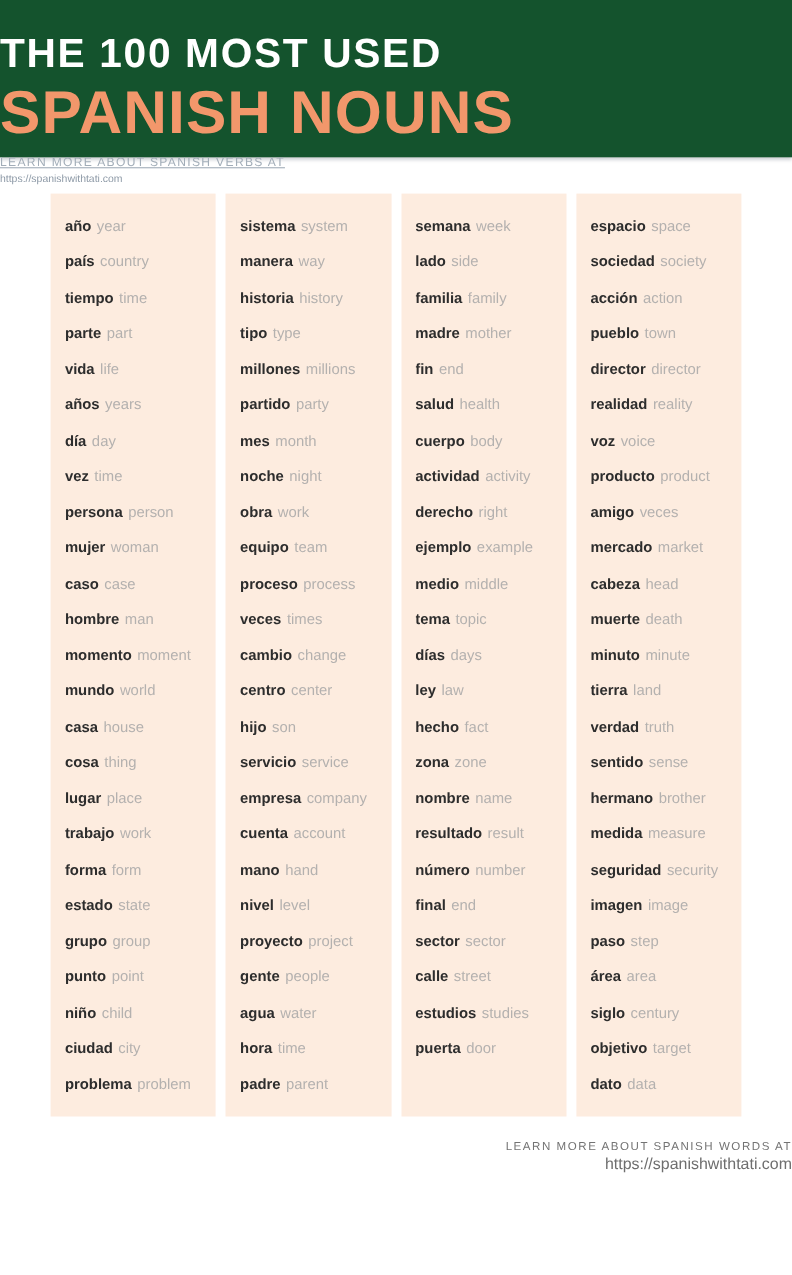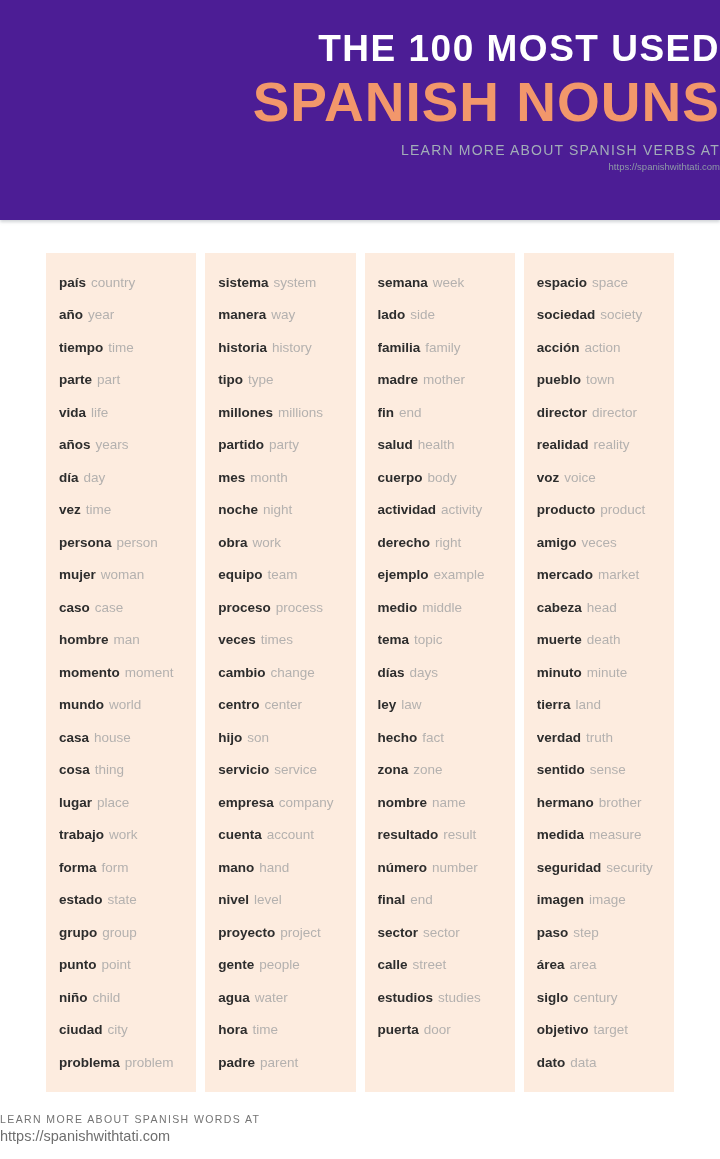--- a/index.html
+++ b/index.html
@@ -10,46 +10,47 @@
   }
   .poster {
     position: relative;
     width: 720px;
     height: 1159px;
     background: #ffffff;
     overflow: hidden;
   }
   
   .header {
-    height: 220px;
-    background: #4c1d95;
-    text-align: right;
+    height: 143px;
+    background: #14532d;
+    text-align: left;
     box-shadow: 0 2px 3px rgba(120,130,140,.35);
   }
   .title-line1 {
     padding-top: 30px;
     font-size: 37px;
     line-height: 1.05;
     font-weight: bold;
     letter-spacing: 1.5px;
     color: #ffffff;
   }
   .title-line2 {
     margin-top: 6px;
     font-size: 55px;
     line-height: 1.0;
     font-weight: bold;
     letter-spacing: 1px;
     color: #f2976b;
   }
   .header-tagline {
     margin-top: 12px;
-    font-size: 14px;
+    font-size: 11px;
     letter-spacing: 1.2px;
     color: #a2adb8;
+    text-decoration: underline;
   }
   .header-url {
     margin-top: 3px;
     font-size: 9.5px;
     color: #8e9aa7;
   }
   
   .grid {
     margin: 33px 46px 0 46px;
     display: grid;
@@ -73,21 +74,21 @@
     font-size: 13.5px;
   }
   .en {
     color: #b4b1af;
     font-size: 13.5px;
     margin-left: 5px;
   }
   
   .footer {
     margin-top: 21px;
-    text-align: left;
+    text-align: right;
   }
   .footer-tagline {
     font-size: 10.5px;
     letter-spacing: 1.4px;
     color: #737373;
   }
   .footer-url {
     margin-top: 3px;
     font-size: 14.5px;
     color: #6e6e6e;
@@ -101,26 +102,26 @@
   <div class="header">
     <div class="title-line1">THE 100 MOST USED</div>
     <div class="title-line2">SPANISH NOUNS</div>
     <div class="header-tagline">LEARN MORE ABOUT SPANISH VERBS AT</div>
     <div class="header-url">https://spanishwithtati.com</div>
   </div>
 
   <div class="grid">
     <div class="column">
         <div class="row">
+          <span class="es">año</span>
+          <span class="en">year</span>
+        </div>
+        <div class="row">
           <span class="es">país</span>
           <span class="en">country</span>
-        </div>
-        <div class="row">
-          <span class="es">año</span>
-          <span class="en">year</span>
         </div>
         <div class="row">
           <span class="es">tiempo</span>
           <span class="en">time</span>
         </div>
         <div class="row">
           <span class="es">parte</span>
           <span class="en">part</span>
         </div>
         <div class="row">

